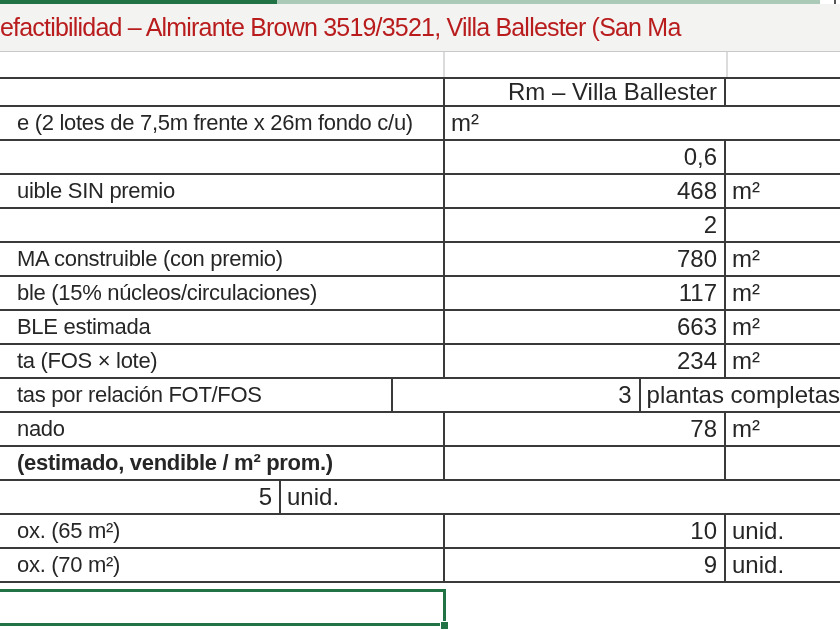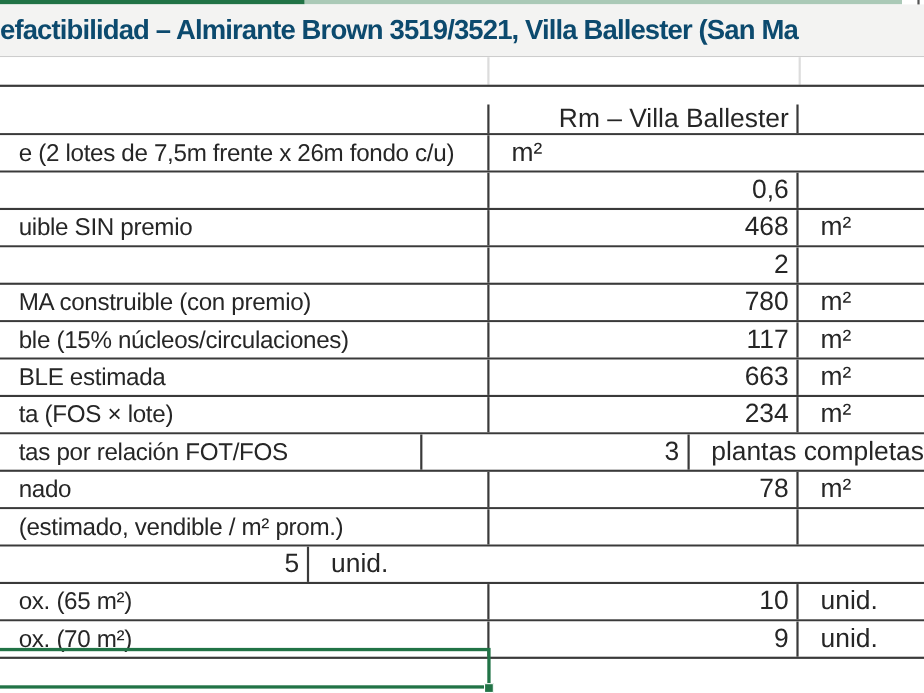--- a/index.html
+++ b/index.html
@@ -13,48 +13,48 @@
   .topline{position:absolute;top:0;left:0;height:4px;background:#217346;}
   .topline.light{background:#aac9b7;}
   .top-tick{position:absolute;top:0;width:2px;height:10px;background:#555;}
   
   .title-row{
     position:absolute;top:4px;left:0;width:840px;height:47px;
     background:#f3f3f2;border-bottom:1px solid #c9c9c9;
     display:flex;align-items:center;overflow:hidden;
   }
   .title-row .title{
-    white-space:nowrap;font-weight:bold;font-size:25px;letter-spacing:-0.8px;
-    color:#0c4a6e;
+    white-space:nowrap;font-weight:normal;font-size:25px;letter-spacing:-0.8px;
+    color:#b91c1c;
     text-align:center;
   }
   
   .gap-row{position:absolute;top:52px;left:0;width:840px;height:25px;background:#fff;}
   .vfaint{position:absolute;top:0;width:2px;height:25px;background:#dcdcdc;}
   
   .sheet-table{
     position:absolute;top:77px;left:0;width:840px;
     border-top:2px solid #3a3a3a;
   }
   .trow{
     display:flex;width:840px;height:34px;box-sizing:border-box;
     border-bottom:2px solid #3a3a3a;background:#fff;
   }
-  .trow.header-row{height:28px;margin-top:16px;}
+  .trow.header-row{height:28px;}
   .cell{
     box-sizing:border-box;display:flex;align-items:center;
     font-size:24px;white-space:nowrap;overflow:hidden;
   }
   .cell.label{
     width:445px;border-right:2px solid #3a3a3a;
     font-size:22px;letter-spacing:-0.3px;padding-left:17px;
   }
   .cell.value{width:281px;border-right:2px solid #3a3a3a;justify-content:flex-end;padding-right:7px;}
-  .cell.unit{flex:1;padding-left:20px;overflow:visible;}
-  .trow.bold .cell{font-weight:normal;}
+  .cell.unit{flex:1;padding-left:6px;overflow:visible;}
+  .trow.bold .cell{font-weight:bold;}
   .header-row .cell.value{font-size:24px;}
   
   .sel-overlay{
     position:absolute;left:-4px;top:589px;width:450px;height:37px;
     border:3px solid #217346;box-sizing:border-box;
     pointer-events:none;
   }
   .fill-handle{
     position:absolute;left:440px;top:621px;width:9px;height:9px;
     background:#217346;border:1px solid #ffffff;box-sizing:border-box;

